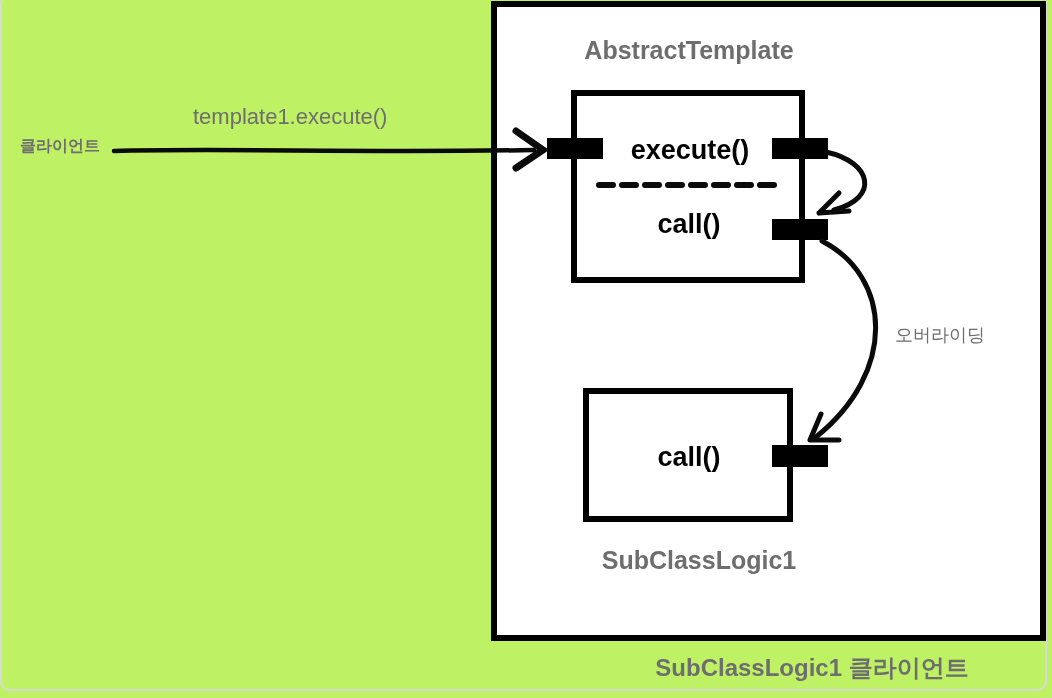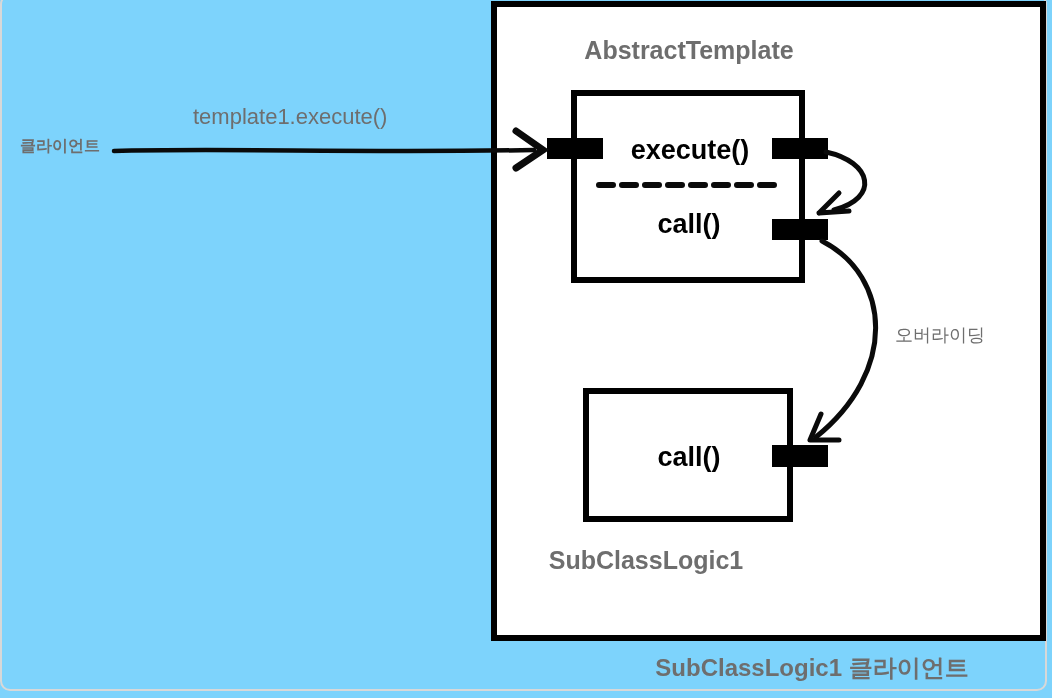--- a/index.html
+++ b/index.html
@@ -1,21 +1,21 @@
 <!DOCTYPE html>
 <html><head>
 <meta charset="utf-8">
 <style>
   html, body { margin: 0; padding: 0; background: #ffffff; }
   .stage {
     position: relative;
     width: 1052px;
     height: 698px;
     font-family: "Liberation Sans", "DejaVu Sans", sans-serif;
-    background: #7dd3fc;
+    background: #bef264;
     overflow: hidden;
   }
   .frame {
     position: absolute;
     left: 0; top: -6px;
     width: 1047px; height: 697px;
     border: 2px solid #d8d8d8;
     border-radius: 10px;
     box-sizing: border-box;
   }
@@ -52,21 +52,21 @@
   .invocation { left: 193px; top: 104px; font-size: 22px; }
   .override   { left: 895px; top: 323px; font-size: 18px; }
   .title {
     position: absolute;
     color: #6e6e6e;
     font-weight: bold;
     white-space: nowrap;
     transform: translateX(-50%);
   }
   .at-title { left: 689px; top: 36px;  font-size: 25px; }
-  .sc-title { left: 646px; top: 546px; font-size: 25px; }
+  .sc-title { left: 699px; top: 546px; font-size: 25px; }
   .instance { left: 812px; top: 652px; font-size: 24px; }
   .method {
     position: absolute;
     color: #000000;
     font-weight: bold;
     white-space: nowrap;
     transform: translateX(-50%);
     font-size: 27px;
   }
   .m-execute { left: 690px; top: 135px; }

